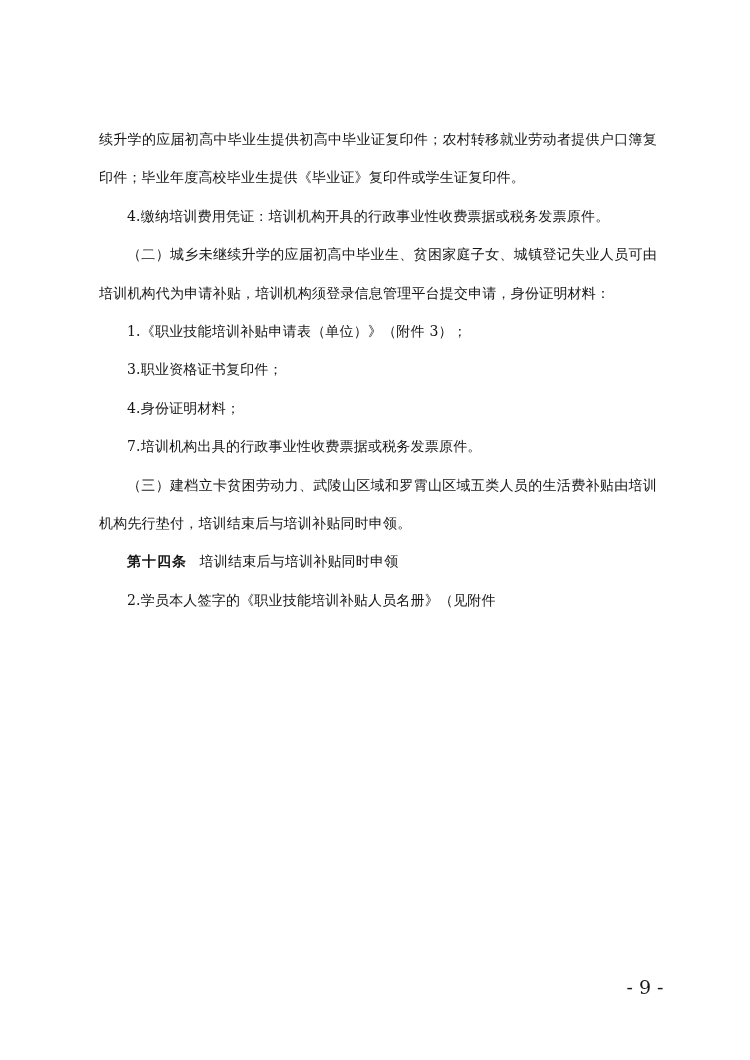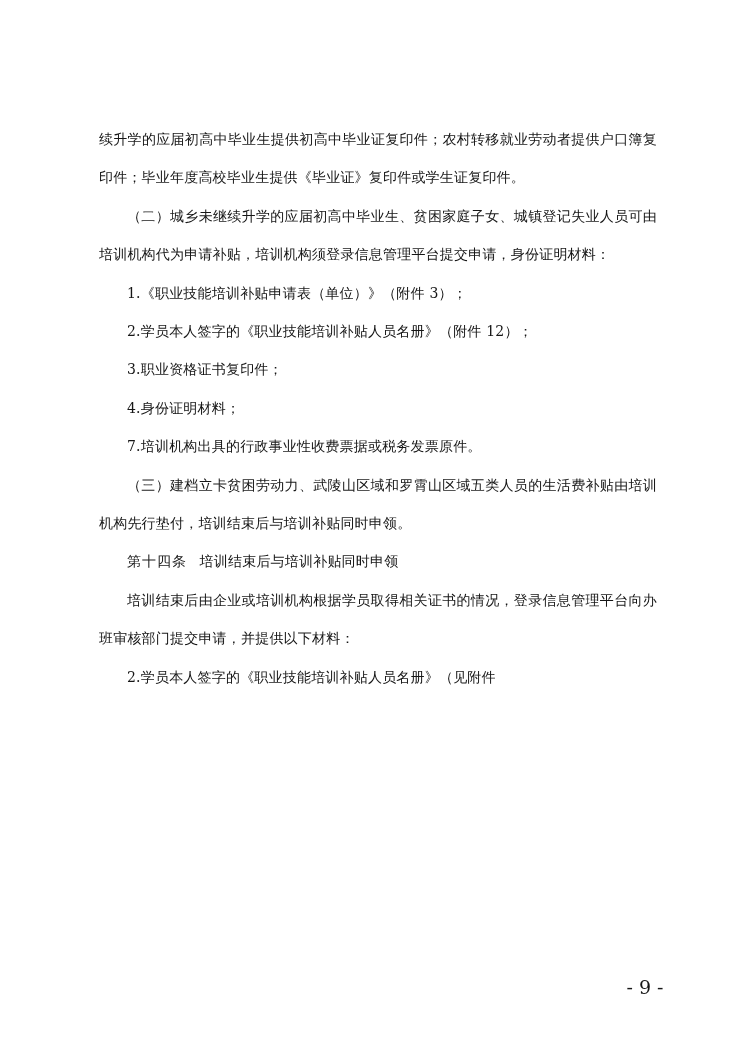--- a/index.html
+++ b/index.html
@@ -29,21 +29,21 @@
   }
   .doc-body p {
     margin: 0;
     padding: 0;
     text-indent: 2em;
   }
   .doc-body p.continuation {
     text-indent: 0;
   }
   .doc-body p.heading .term {
-    font-weight: normal;
+    font-weight: bold;
     font-family: "DejaVu Sans", "Liberation Sans", sans-serif;
     letter-spacing: 1px;
     margin-right: 0.9em;
   }
   .page-footer {
     position: absolute;
     top: 976px;
     left: 600px;
     width: 90px;
     text-align: center;
@@ -51,25 +51,24 @@
     color: #161616;
     font-family: "DejaVu Serif", "Liberation Serif", serif;
   }
 </style>
 </head>
 <body>
 
 <div class="page">
   <div class="doc-body">
     <p class="continuation">续升学的应届初高中毕业生提供初高中毕业证复印件；农村转移就业劳动者提供户口簿复印件；毕业年度高校毕业生提供《毕业证》复印件或学生证复印件。</p>
+    <p>4.缴纳培训费用凭证：培训机构开具的行政事业性收费票据或税务发票原件。</p>
     <p>（二）城乡未继续升学的应届初高中毕业生、贫困家庭子女、城镇登记失业人员可由培训机构代为申请补贴，培训机构须登录信息管理平台提交申请，身份证明材料：</p>
     <p>1.《职业技能培训补贴申请表（单位）》（附件 3）；</p>
-    <p>2.学员本人签字的《职业技能培训补贴人员名册》（附件 12）；</p>
     <p>3.职业资格证书复印件；</p>
     <p>4.身份证明材料；</p>
     <p>7.培训机构出具的行政事业性收费票据或税务发票原件。</p>
     <p>（三）建档立卡贫困劳动力、武陵山区域和罗霄山区域五类人员的生活费补贴由培训机构先行垫付，培训结束后与培训补贴同时申领。</p>
     <p class="heading"><span class="term">第十四条</span><span class="title">培训结束后与培训补贴同时申领</span></p>
-    <p>培训结束后由企业或培训机构根据学员取得相关证书的情况，登录信息管理平台向办班审核部门提交申请，并提供以下材料：</p>
     <p>2.学员本人签字的《职业技能培训补贴人员名册》（见附件</p>
   </div>
   <div class="page-footer">- 9 -</div>
 </div>
 
 </body></html>

